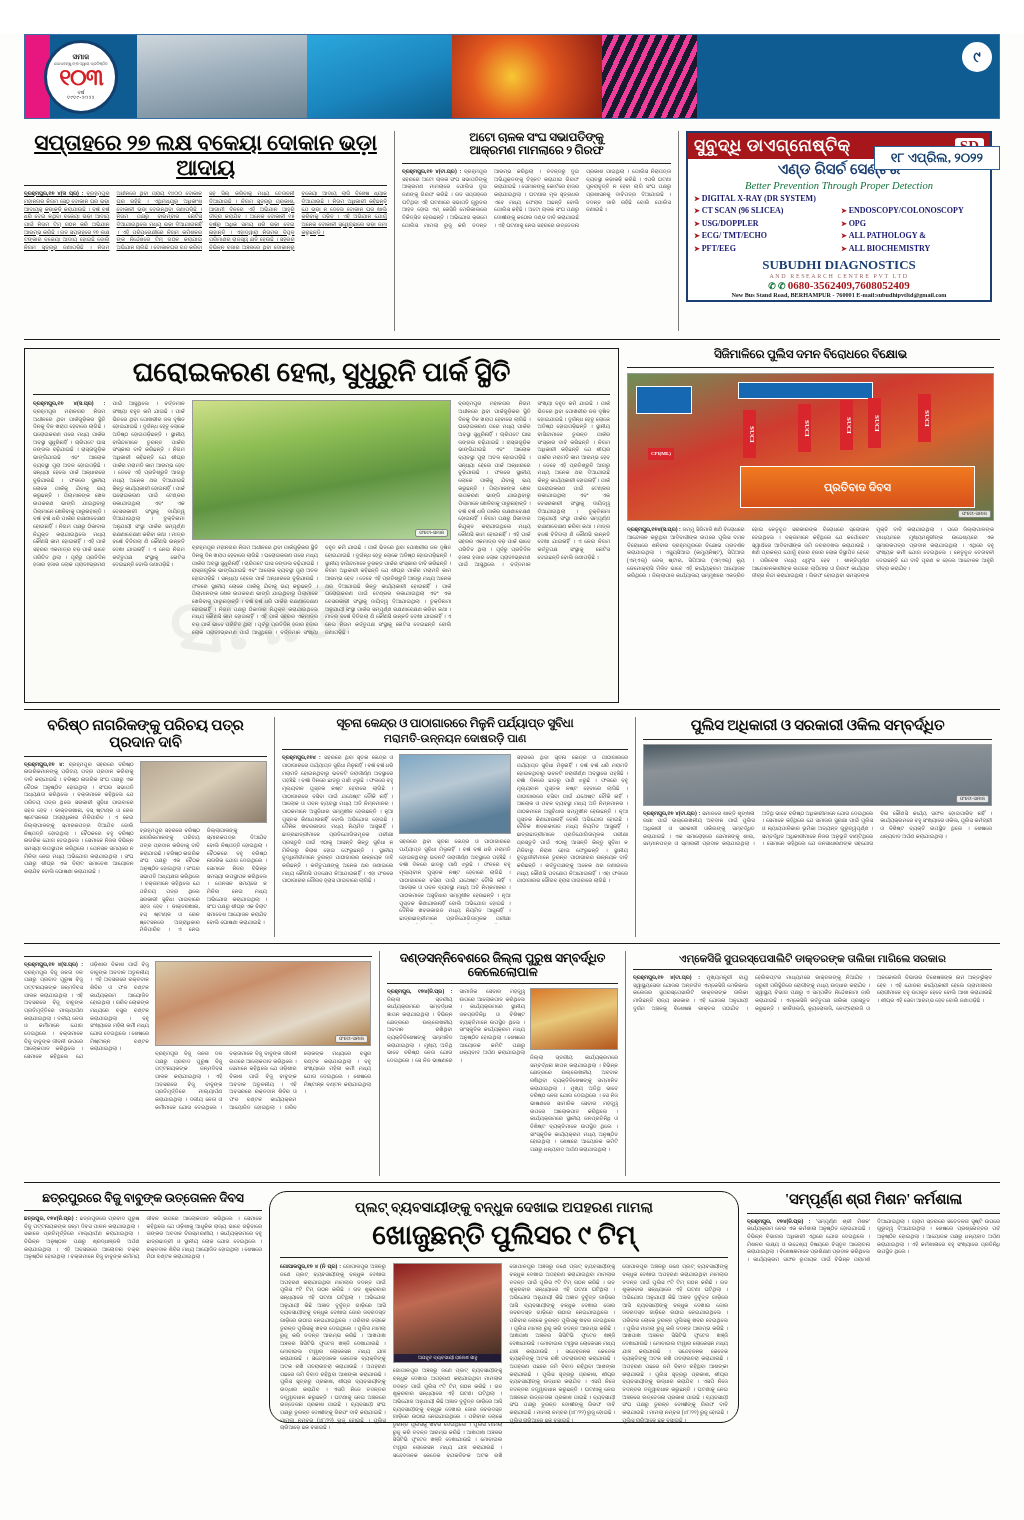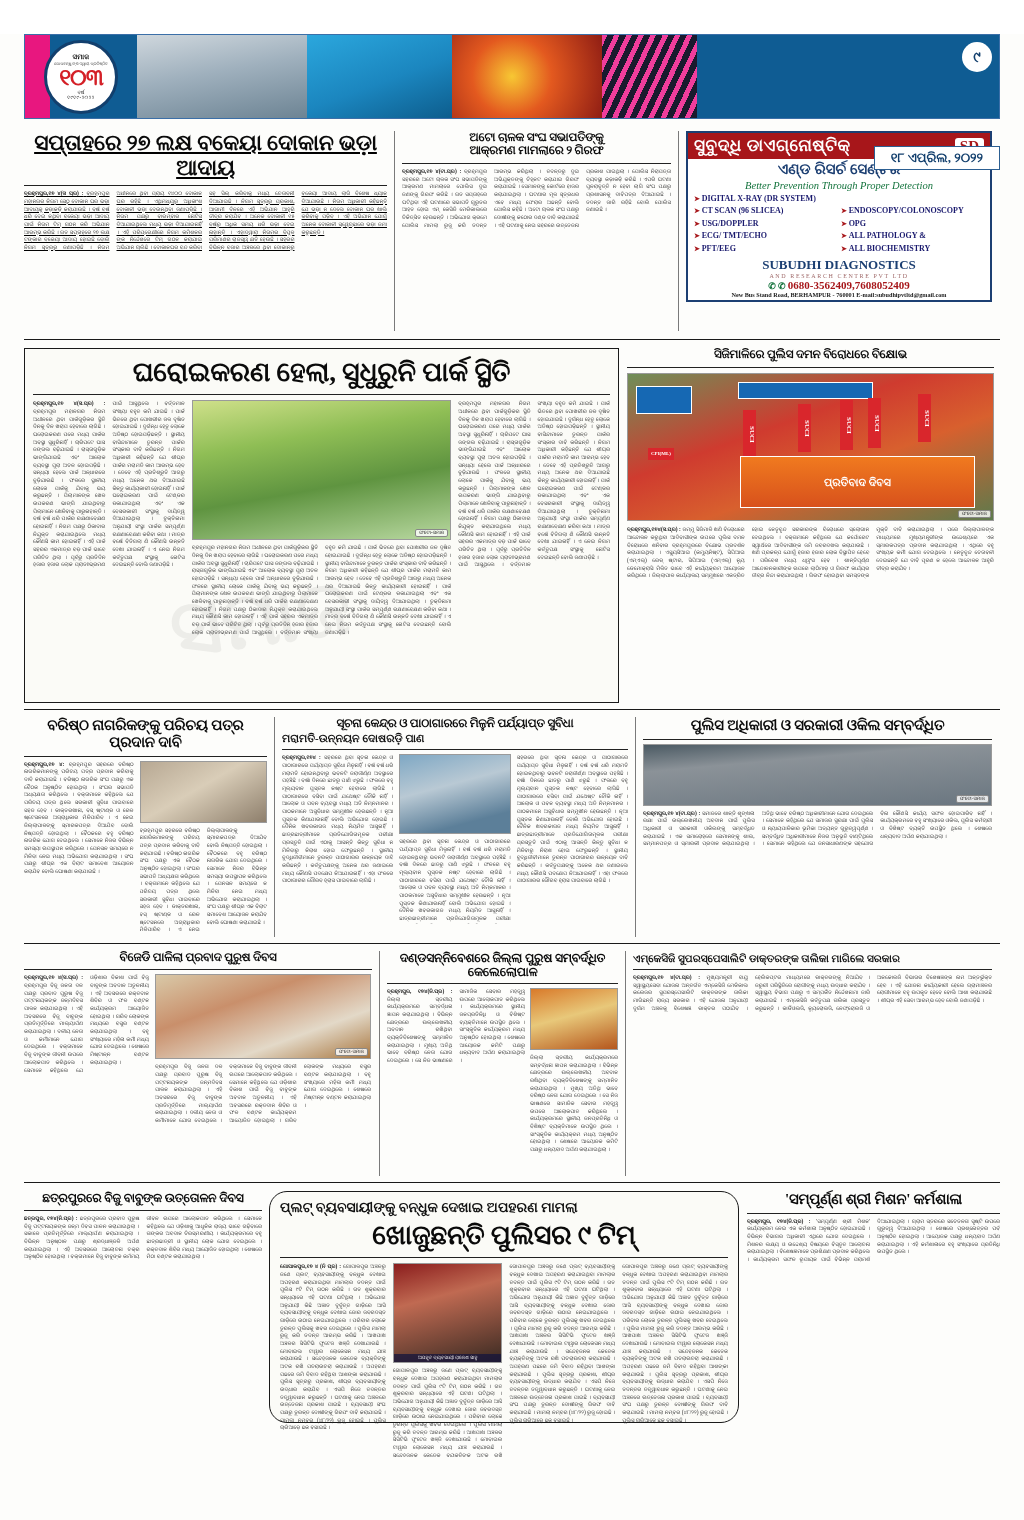--- a/index.html
+++ b/index.html
@@ -82,21 +82,21 @@
   
   .hl {
     font-weight: bold; color: #0a0a0a; text-align: center;
     line-height: 1.12; letter-spacing: -.3px;
   }
   .hl-xl { font-size: 27px; }
   .hl-lg { font-size: 22px; }
   .hl-md { font-size: 12px; }
   .hl-sm { font-size: 15px; }
   .hl-xs { font-size: 12.5px; }
-  .kicker { font-size: 11px; text-align: left; font-weight: bold; color: #111; }
+  .kicker { font-size: 11px; text-align: center; font-weight: bold; color: #111; }
 
   .body-txt {
     font-size: 5.4px; line-height: 1.42; color: #2a2a2a;
     text-align: justify; hyphens: auto; word-break: break-word;
     font-family: "Liberation Serif", serif;
   }
   .dateline { font-weight: bold; color: #111; }
 
   .cols-2 { column-count: 2; column-gap: 7px; }
   .cols-3 { column-count: 3; column-gap: 7px; }
@@ -264,21 +264,21 @@
       <div style="border-top:1px solid #222; margin:6px 0 5px 0;"></div>
       <div class="photo ph-rally" style="height:148px;">
         <div style="position:absolute; left:8px; top:12px; width:56px; height:28px; background:#1668b3; border:1px solid #fff;"></div>
         <div style="position:absolute; left:110px; top:8px; width:135px; height:17px; background:#1668b3; border:1px solid #fff;"></div>
         <div style="position:absolute; left:115px; top:36px; width:13px; height:48px; background:#d9262c; color:#fff; font-size:7px; font-weight:bold; text-align:center; writing-mode:vertical-rl;">SUCI</div>
         <div style="position:absolute; left:170px; top:30px; width:13px; height:48px; background:#d9262c; color:#fff; font-size:7px; font-weight:bold; text-align:center; writing-mode:vertical-rl;">SUCI</div>
         <div style="position:absolute; left:212px; top:26px; width:13px; height:50px; background:#d9262c; color:#fff; font-size:7px; font-weight:bold; text-align:center; writing-mode:vertical-rl;">SUCI</div>
         <div style="position:absolute; left:240px; top:24px; width:13px; height:50px; background:#d9262c; color:#fff; font-size:7px; font-weight:bold; text-align:center; writing-mode:vertical-rl;">SUCI</div>
         <div style="position:absolute; left:290px; top:20px; width:13px; height:48px; background:#d9262c; color:#fff; font-size:7px; font-weight:bold; text-align:center; writing-mode:vertical-rl;">SUCI</div>
         <div style="position:absolute; left:20px; top:74px; width:26px; height:12px; background:#d9262c; color:#fff; font-size:5px; font-weight:bold; text-align:center; line-height:12px;">CPI(ML)</div>
-        <div style="position:absolute; left:112px; bottom:12px; right:18px; height:52px; background:linear-gradient(180deg,#f07a1f,#d8511c); border:1px solid #fff; color:#fff; font-size:11px; font-weight:bold; display:flex; align-items:center; justify-content:center;">ପ୍ରତିବାଦ ଦିବସ</div>
+        <div style="position:absolute; left:112px; bottom:12px; right:18px; height:42px; background:linear-gradient(180deg,#f07a1f,#d8511c); border:1px solid #fff; color:#fff; font-size:11px; font-weight:bold; display:flex; align-items:center; justify-content:center;">ପ୍ରତିବାଦ ଦିବସ</div>
         <div class="credit">ଫଟୋ-ସମାଜ</div>
       </div>
       <div class="body-txt cols-3" style="height:185px; overflow:hidden; margin-top:5px;"><span class="dateline">ବ୍ରହ୍ମପୁର,୧୭୪(ସ.ପ୍ର) :</span> <span>ଜମ୍ମୁ ସିଜିମାଳି ଖଣି ବିରୋଧରେ ଆନ୍ଦୋଳନ କରୁଥିବା ଆଦିବାସୀଙ୍କ ଉପରେ ପୁଲିସ ଦମନ ବିରୋଧରେ ଶନିବାର ବ୍ରହ୍ମପୁରରେ ବିକ୍ଷୋଭ ପ୍ରଦର୍ଶନ କରାଯାଇଥିଲା । ଏସ୍ୟୁସିଆଇ (କମ୍ୟୁନିଷ୍ଟ), ସିପିଆଇ (ଏମ୍ଏଲ୍) ରେଡ୍ ଷ୍ଟାର, ସିପିଆଇ (ଏମ୍ଏଲ୍) ନ୍ୟୁ ଡେମୋକ୍ରାସି ମିଳିତ ଭାବେ ଏହି କାର୍ଯ୍ୟକ୍ରମ ଆୟୋଜନ କରିଥିଲେ । ଜିଲ୍ଲାପାଳ କାର୍ଯ୍ୟାଳୟ ସମ୍ମୁଖରେ ଏକତ୍ରିତ ହୋଇ ନେତୃବୃନ୍ଦ ସରକାରଙ୍କ ବିରୋଧରେ ସ୍ଲୋଗାନ ଦେଇଥିଲେ । ବକ୍ତାମାନେ କହିଥିଲେ ଯେ କର୍ପୋରେଟ ସ୍ୱାର୍ଥରେ ଆଦିବାସୀଙ୍କ ଜମି ଜବରଦଖଲ କରାଯାଉଛି । ଖଣି ପ୍ରକଳ୍ପ ଯୋଗୁଁ ହଜାର ହଜାର ଲୋକ ବିସ୍ଥାପିତ ହେବେ । ପରିବେଶ ମଧ୍ୟ ଧ୍ୱଂସ ହେବ । ଶାନ୍ତିପୂର୍ଣ୍ଣ ଆନ୍ଦୋଳନକାରୀଙ୍କ ଉପରେ ଲାଠିମାଡ଼ ଓ ଗିରଫ କାର୍ଯ୍ୟର ତୀବ୍ର ନିନ୍ଦା କରାଯାଇଥିଲା । ଗିରଫ ହୋଇଥିବା ସମସ୍ତଙ୍କ ମୁକ୍ତି ଦାବି କରାଯାଇଥିଲା । ପରେ ଜିଲ୍ଲାପାଳଙ୍କ ମାଧ୍ୟମରେ ମୁଖ୍ୟମନ୍ତ୍ରୀଙ୍କ ଉଦ୍ଦେଶ୍ୟରେ ଏକ ସ୍ମାରକପତ୍ର ପ୍ରଦାନ କରାଯାଇଥିଲା । ଏଥିରେ ବହୁ ସଂଖ୍ୟକ କର୍ମୀ ଯୋଗ ଦେଇଥିଲେ । ନେତୃବୃନ୍ଦ ଚେତାବନୀ ଦେଇଛନ୍ତି ଯେ ଦାବି ପୂରଣ ନ ହେଲେ ଆନ୍ଦୋଳନ ଆହୁରି ତୀବ୍ର କରାଯିବ ।</span></div>
     </div>
   </div>
 
   <div class="rule" style="margin-top:6px;"></div>
 
   <div class="band" style="margin-top:7px; height:220px;">
 
@@ -320,21 +320,20 @@
       </div>
       <div class="body-txt cols-3" style="height:125px; overflow:hidden; margin-top:4px;"><span class="dateline">ବ୍ରହ୍ମପୁର,୧୭ ୪(ଟା.ପ୍ର) :</span> <span>ସମାଜରେ ଶାନ୍ତି ଶୃଙ୍ଖଳା ରକ୍ଷା ପାଇଁ ଉଲ୍ଲେଖନୀୟ ଅବଦାନ ପାଇଁ ପୁଲିସ ଅଧିକାରୀ ଓ ସରକାରୀ ଓକିଲଙ୍କୁ ସମ୍ବର୍ଦ୍ଧିତ କରାଯାଇଛି । ଏକ ସମାରୋହରେ ସେମାନଙ୍କୁ ଶାଲ, ସମ୍ମାନପତ୍ର ଓ ସ୍ମାରକୀ ପ୍ରଦାନ କରାଯାଇଥିଲା । ଅତିଥି ଭାବେ ବରିଷ୍ଠ ଅଧିକାରୀମାନେ ଯୋଗ ଦେଇଥିଲେ । ସେମାନେ କହିଥିଲେ ଯେ ସମାଜର ସୁରକ୍ଷା ପାଇଁ ପୁଲିସ ଓ ନ୍ୟାୟପାଳିକାର ଭୂମିକା ଅତ୍ୟନ୍ତ ଗୁରୁତ୍ୱପୂର୍ଣ୍ଣ । ସମ୍ବର୍ଦ୍ଧିତ ଅଧିକାରୀମାନେ ନିଜର ଅନୁଭୂତି ବାଣ୍ଟିଥିଲେ । ସେମାନେ କହିଥିଲେ ଯେ ଜନସାଧାରଣଙ୍କ ସହଯୋଗ ବିନା କୌଣସି କାର୍ଯ୍ୟ ସଫଳ ହୋଇପାରିବ ନାହିଁ । କାର୍ଯ୍ୟକ୍ରମରେ ବହୁ ସଂଖ୍ୟାରେ ଓକିଲ, ପୁଲିସ କର୍ମଚାରୀ ଓ ବିଶିଷ୍ଟ ବ୍ୟକ୍ତି ଉପସ୍ଥିତ ଥିଲେ । ଶେଷରେ ଧନ୍ୟବାଦ ଅର୍ପଣ କରାଯାଇଥିଲା ।</span></div>
     </div>
   </div>
 
   <div class="rule" style="margin-top:6px;"></div>
 
   <div class="band" style="margin-top:7px; height:225px;">
 
     <div style="width:355px; padding-right:7px;">
-      <div class="hl hl-md">ବିଜେଡି ପାଳିଲା ପ୍ରବାଦ ପୁରୁଷ ଦିବସ</div>
       <div style="border-top:1px solid #222; margin:5px 0 4px 0;"></div>
       <div style="display:flex; gap:6px;">
         <div class="body-txt cols-2" style="width:125px; height:180px; overflow:hidden;"><span class="dateline">ବ୍ରହ୍ମପୁର,୧୭ ୪(ସ.ପ୍ର) :</span> <span>ବ୍ରହ୍ମପୁର ବିଜୁ ଜନତା ଦଳ ପକ୍ଷରୁ ପ୍ରବାଦ ପୁରୁଷ ବିଜୁ ପଟ୍ଟନାୟକଙ୍କ ଜନ୍ମଦିବସ ପାଳନ କରାଯାଇଥିଲା । ଏହି ଅବସରରେ ବିଜୁ ବାବୁଙ୍କ ପ୍ରତିମୂର୍ତ୍ତିରେ ମାଲ୍ୟାର୍ପଣ କରାଯାଇଥିଲା । ଦଳୀୟ ନେତା ଓ କର୍ମୀମାନେ ଯୋଗ ଦେଇଥିଲେ । ବକ୍ତାମାନେ ବିଜୁ ବାବୁଙ୍କ ଜୀବନୀ ଉପରେ ଆଲୋକପାତ କରିଥିଲେ । ସେମାନେ କହିଥିଲେ ଯେ ଓଡ଼ିଶାର ବିକାଶ ପାଇଁ ବିଜୁ ବାବୁଙ୍କ ଅବଦାନ ଅତୁଳନୀୟ । ଏହି ଅବସରରେ ରକ୍ତଦାନ ଶିବିର ଓ ଫଳ ବଣ୍ଟନ କାର୍ଯ୍ୟକ୍ରମ ଆୟୋଜିତ ହୋଇଥିଲା । ଗରିବ ଲୋକଙ୍କ ମଧ୍ୟରେ ବସ୍ତ୍ର ବଣ୍ଟନ କରାଯାଇଥିଲା । ବହୁ ସଂଖ୍ୟାରେ ମହିଳା କର୍ମୀ ମଧ୍ୟ ଯୋଗ ଦେଇଥିଲେ । ଶେଷରେ ମିଷ୍ଟାନ୍ନ ବଣ୍ଟନ କରାଯାଇଥିଲା ।</span></div>
         <div style="width:216px;">
           <div class="photo ph-crowd" style="height:85px;">
             <div class="credit">ଫଟୋ-ସମାଜ</div>
           </div>
           <div class="body-txt cols-3" style="height:90px; overflow:hidden; margin-top:4px;"><span>ବ୍ରହ୍ମପୁର ବିଜୁ ଜନତା ଦଳ ପକ୍ଷରୁ ପ୍ରବାଦ ପୁରୁଷ ବିଜୁ ପଟ୍ଟନାୟକଙ୍କ ଜନ୍ମଦିବସ ପାଳନ କରାଯାଇଥିଲା । ଏହି ଅବସରରେ ବିଜୁ ବାବୁଙ୍କ ପ୍ରତିମୂର୍ତ୍ତିରେ ମାଲ୍ୟାର୍ପଣ କରାଯାଇଥିଲା । ଦଳୀୟ ନେତା ଓ କର୍ମୀମାନେ ଯୋଗ ଦେଇଥିଲେ । ବକ୍ତାମାନେ ବିଜୁ ବାବୁଙ୍କ ଜୀବନୀ ଉପରେ ଆଲୋକପାତ କରିଥିଲେ । ସେମାନେ କହିଥିଲେ ଯେ ଓଡ଼ିଶାର ବିକାଶ ପାଇଁ ବିଜୁ ବାବୁଙ୍କ ଅବଦାନ ଅତୁଳନୀୟ । ଏହି ଅବସରରେ ରକ୍ତଦାନ ଶିବିର ଓ ଫଳ ବଣ୍ଟନ କାର୍ଯ୍ୟକ୍ରମ ଆୟୋଜିତ ହୋଇଥିଲା । ଗରିବ ଲୋକଙ୍କ ମଧ୍ୟରେ ବସ୍ତ୍ର ବଣ୍ଟନ କରାଯାଇଥିଲା । ବହୁ ସଂଖ୍ୟାରେ ମହିଳା କର୍ମୀ ମଧ୍ୟ ଯୋଗ ଦେଇଥିଲେ । ଶେଷରେ ମିଷ୍ଟାନ୍ନ ବଣ୍ଟନ କରାଯାଇଥିଲା ।</span></div>
         </div>
       </div>

